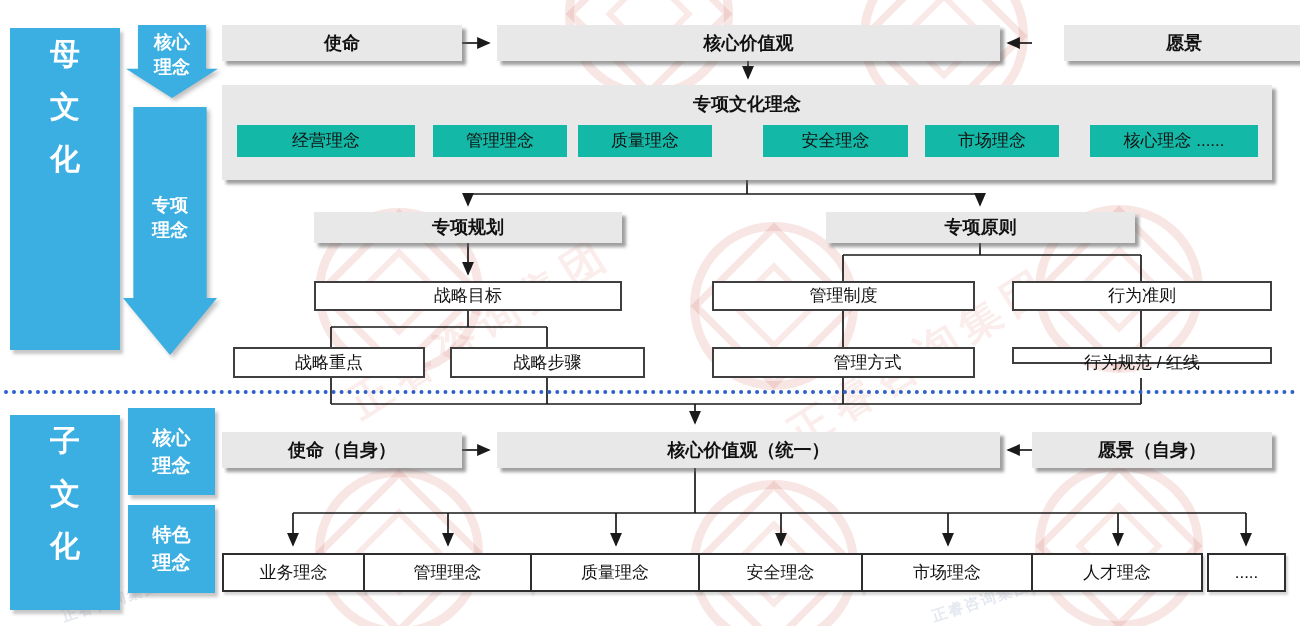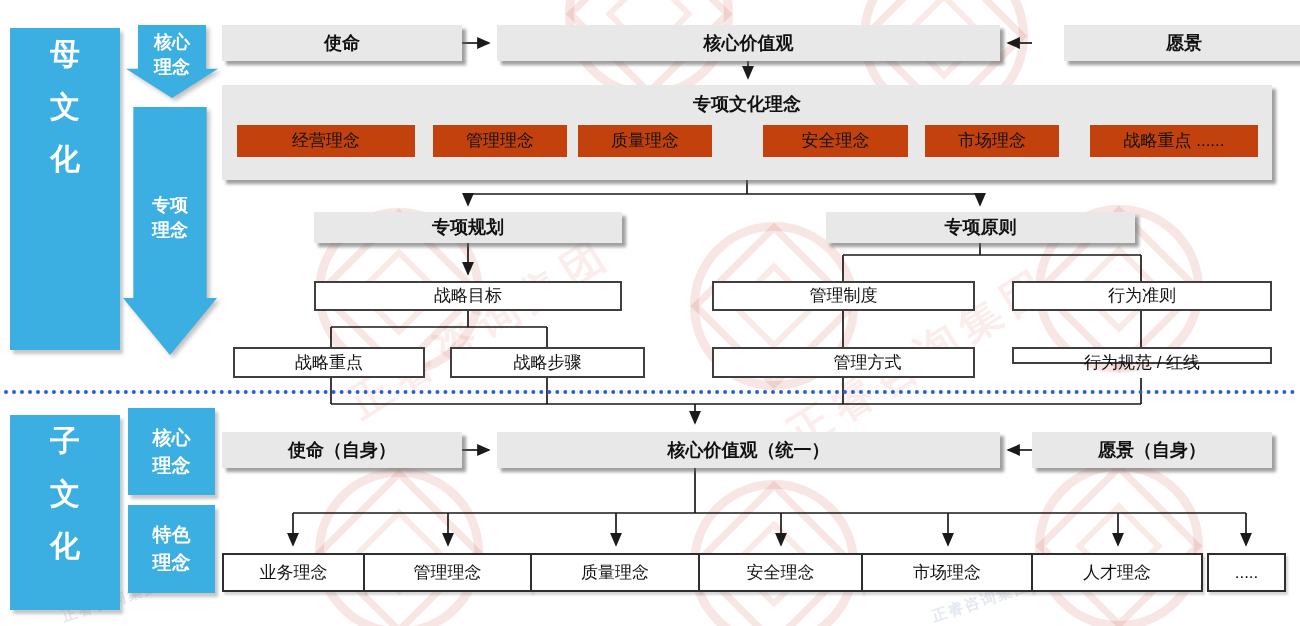--- a/index.html
+++ b/index.html
@@ -30,21 +30,21 @@
   .arr-long{clip-path:polygon(11% 0,89% 0,89% 77%,100% 77%,50% 100%,0 77%,11% 77%);}
   .arr-long span{margin-top:86px;}
   
   .gbox{position:absolute;background:#E8E8E8;box-shadow:4px 4px 3px rgba(95,95,95,.6);
         font-size:18px;font-weight:700;text-align:center;z-index:2;}
   .wbox{position:absolute;background:#fff;border:2px solid #3F3F3F;box-sizing:border-box;
         font-size:17px;font-weight:400;text-align:center;z-index:2;}
   .gcontainer{position:absolute;left:222px;top:85px;width:1050px;height:95px;background:#E8E8E8;
         box-shadow:4px 4px 3px rgba(95,95,95,.6);z-index:2;}
   .gcontainer .title{position:absolute;left:0;top:7px;width:100%;text-align:center;font-size:18px;font-weight:700;}
-  .sitem{position:absolute;top:40px;height:32px;line-height:32px;background:#c2410c;text-align:center;font-size:17px;}
+  .sitem{position:absolute;top:40px;height:32px;line-height:32px;background:#14b8a6;text-align:center;font-size:17px;}
   .cellrow-cell{position:absolute;top:553px;height:39px;line-height:35px;background:#fff;border:2px solid #2E2E2E;
         box-sizing:border-box;text-align:center;font-size:17px;z-index:2;box-shadow:2px 3px 2px rgba(140,140,140,.35);}
   
   .divider{position:absolute;left:4px;top:390px;width:1292px;height:0;border-top:4px dotted #2E5FC9;z-index:4;}
   #connectors{position:absolute;left:0;top:0;z-index:1;}
 </style>
 </head>
 <body>
 
 <div id="canvas">
@@ -132,21 +132,21 @@
   <div class="gbox" style="left:497px;top:25px;width:503px;height:36px;line-height:36px;">核心价值观</div>
   <div class="gbox" style="left:1032px;top:25px;width:240px;height:36px;line-height:36px;margin-left:32px;">愿景</div>
 
   <div class="gcontainer">
     <div class="title">专项文化理念</div>
     <div class="sitem" style="left:15px;width:178px;">经营理念</div>
     <div class="sitem" style="left:211px;width:134px;">管理理念</div>
     <div class="sitem" style="left:356px;width:134px;">质量理念</div>
     <div class="sitem" style="left:541px;width:145px;">安全理念</div>
     <div class="sitem" style="left:703px;width:134px;">市场理念</div>
-    <div class="sitem" style="left:868px;width:168px;">战略重点  ......</div>
+    <div class="sitem" style="left:868px;width:168px;">核心理念  ......</div>
   </div>
 
   <div class="gbox" style="left:314px;top:212px;width:308px;height:31px;line-height:31px;">专项规划</div>
   <div class="wbox" style="left:314px;top:281px;width:308px;height:30px;line-height:26px;">战略目标</div>
   <div class="wbox" style="left:233px;top:347px;width:192px;height:31px;line-height:27px;">战略重点</div>
   <div class="wbox" style="left:450px;top:347px;width:195px;height:31px;line-height:27px;">战略步骤</div>
 
   <div class="gbox" style="left:826px;top:212px;width:309px;height:31px;line-height:31px;">专项原则</div>
   <div class="wbox" style="left:712px;top:281px;width:263px;height:30px;line-height:26px;">管理制度</div>
   <div class="wbox" style="left:1012px;top:281px;width:260px;height:30px;line-height:26px;">行为准则</div>

